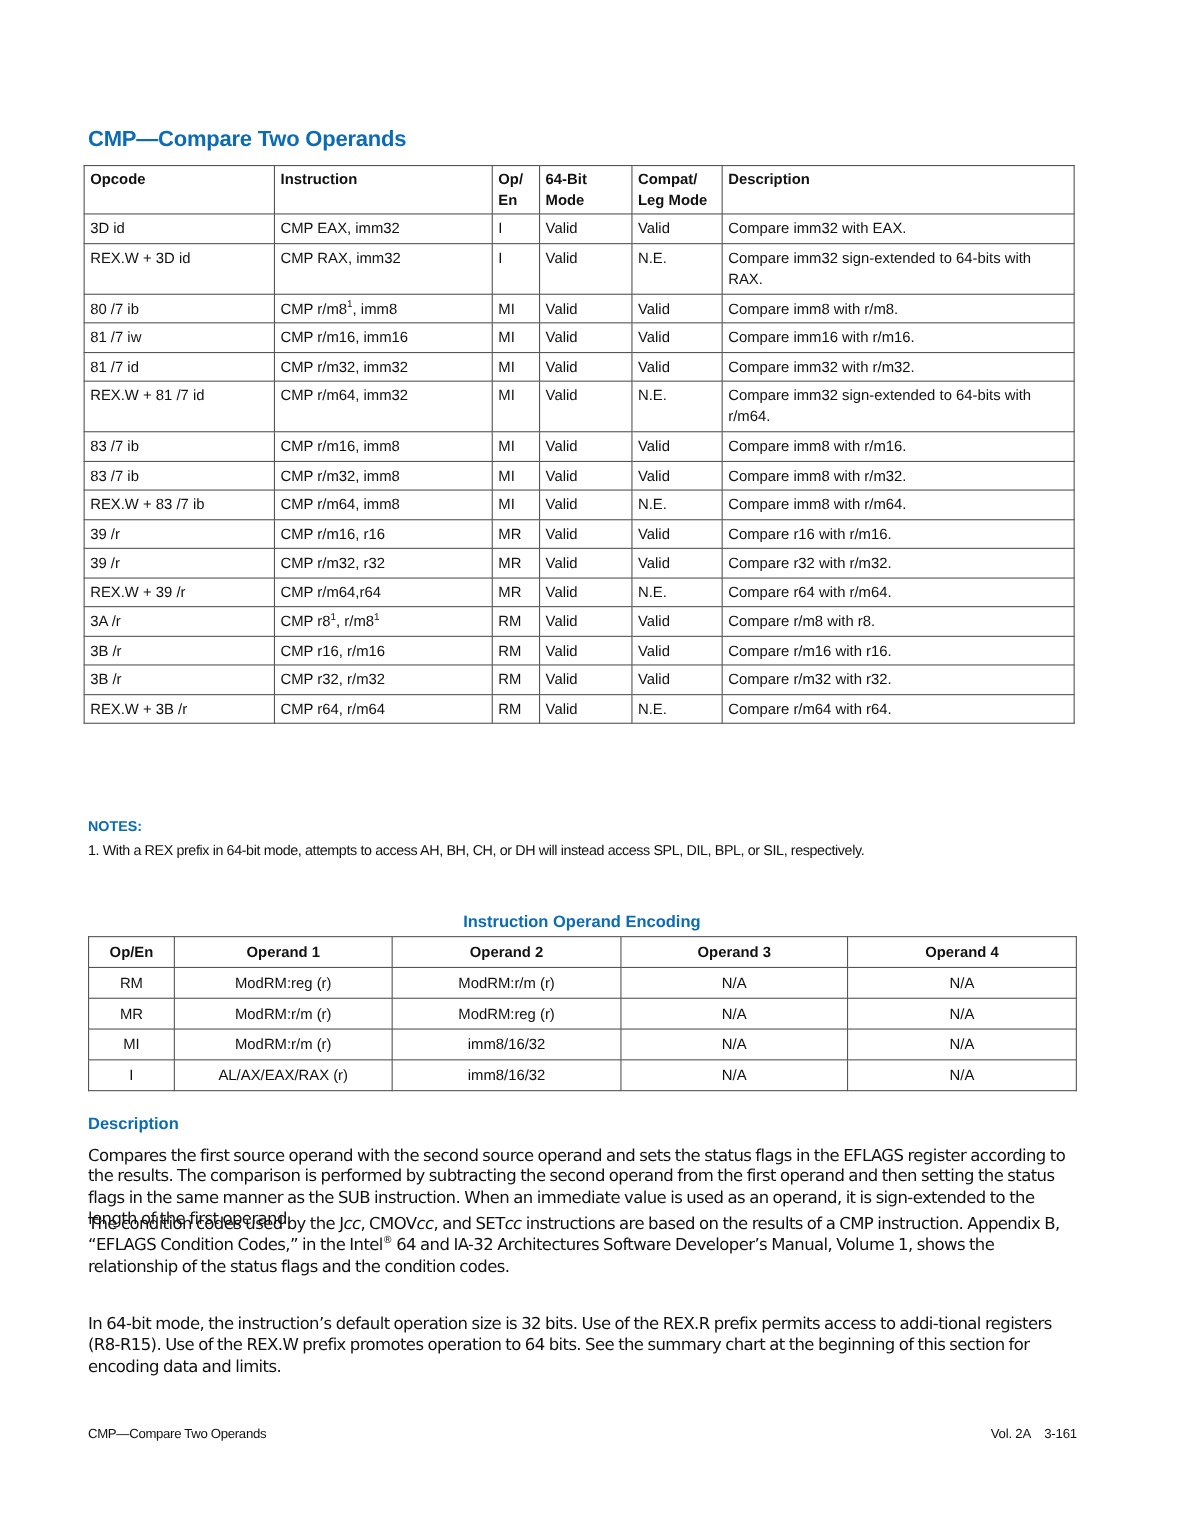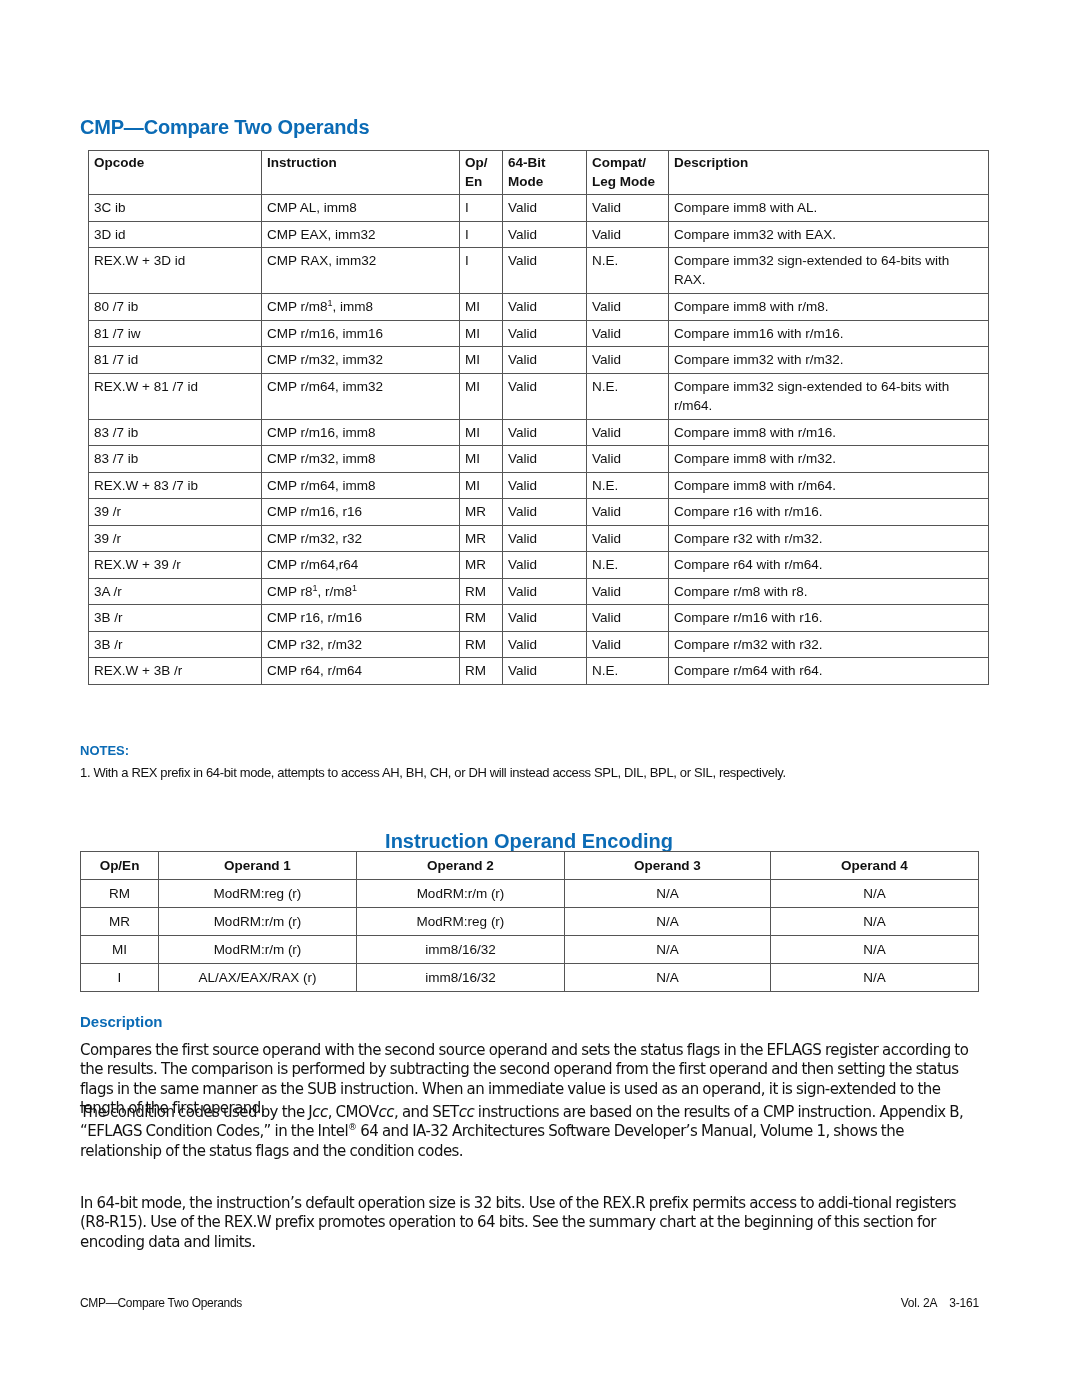--- a/index.html
+++ b/index.html
@@ -6,28 +6,28 @@
     body { width: 1072px; height: 1392px; position: relative; overflow: hidden;
            font-family: "Liberation Sans", sans-serif; color: #111; }
     .abs { position: absolute; }
     .title { left: 80px; top: 116px; font-size: 20px; font-weight: bold; color: #0b6bb5;
              font-family: "Liberation Sans", sans-serif; letter-spacing: -0.2px; }
     table { border-collapse: collapse; position: absolute; table-layout: fixed; }
     td, th { border: 1px solid #555; padding: 0 5px; vertical-align: top; font-size: 13.5px;
              line-height: 19px; font-family: "Liberation Sans", sans-serif; text-align: left; }
     th { font-weight: bold; padding-top: 2px; }
     td { padding-top: 3px; }
-    #main-table { left: 88px; top: 150px; width: 900px; }
+    #main-table { left: 76px; top: 150px; width: 900px; }
     #main-table tr.head { height: 44px; }
     #main-table tr.r1 { height: 26.5px; }
     #main-table tr.r2 { height: 46px; padding-left: 16px; }
     sup { font-size: 9px; line-height: 0; vertical-align: super; }
     .notes-h { left: 80px; top: 743px; font-size: 13px; font-weight: bold; color: #0b6bb5; }
     .note { left: 80px; top: 765px; font-size: 13px; letter-spacing: -0.35px; }
-    .enc-title { left: 0; width: 1058px; top: 830px; text-align: center; font-size: 20px; font-weight: bold; color: #0b6bb5; }
+    .enc-title { left: 0; width: 1058px; top: 830px; text-align: center; font-size: 15px; font-weight: bold; color: #0b6bb5; }
     #enc-table { left: 80px; top: 851px; width: 898px; border-radius: 29px; }
     #enc-table th, #enc-table td { text-align: center; height: 27px; padding: 0; vertical-align: middle; }
     .desc-h { left: 80px; top: 1013px; font-size: 15px; font-weight: bold; color: #0b6bb5; }
     .para { left: 80px; width: 900px; font-size: 15px; line-height: 19.3px; font-family: "DejaVu Sans", sans-serif;
             letter-spacing: -0.55px; word-spacing: -0.5px; }
     .p1 { top: 1041px; }
     .p2 { top: 1103px; }
     .p3 { top: 1194px; }
     .footer-left { left: 80px; top: 1296px; font-size: 12px; letter-spacing: -0.3px; }
     .footer-right { right: 93px; top: 1296px; font-size: 12px; letter-spacing: -0.2px; }
@@ -52,28 +52,20 @@
       <th>Opcode</th>
       <th>Instruction</th>
       <th><span>Op/</span><br><span>En</span></th>
       <th><span>64-Bit</span><br><span>Mode</span></th>
       <th><span>Compat/</span><br><span>Leg Mode</span></th>
       <th>Description</th>
     </tr>
   </thead>
   <tbody id="main-body">
       <tr class="r1">
-        <td>3C ib</td>
-        <td><span>CMP AL, imm8</span></td>
-        <td>I</td>
-        <td>Valid</td>
-        <td>Valid</td>
-        <td>Compare imm8 with AL.</td>
-      </tr>
-      <tr class="r1">
         <td>3D id</td>
         <td><span>CMP EAX, imm32</span></td>
         <td>I</td>
         <td>Valid</td>
         <td>Valid</td>
         <td>Compare imm32 with EAX.</td>
       </tr>
       <tr class="r2">
         <td>REX.W + 3D id</td>
         <td><span>CMP RAX, imm32</span></td>

